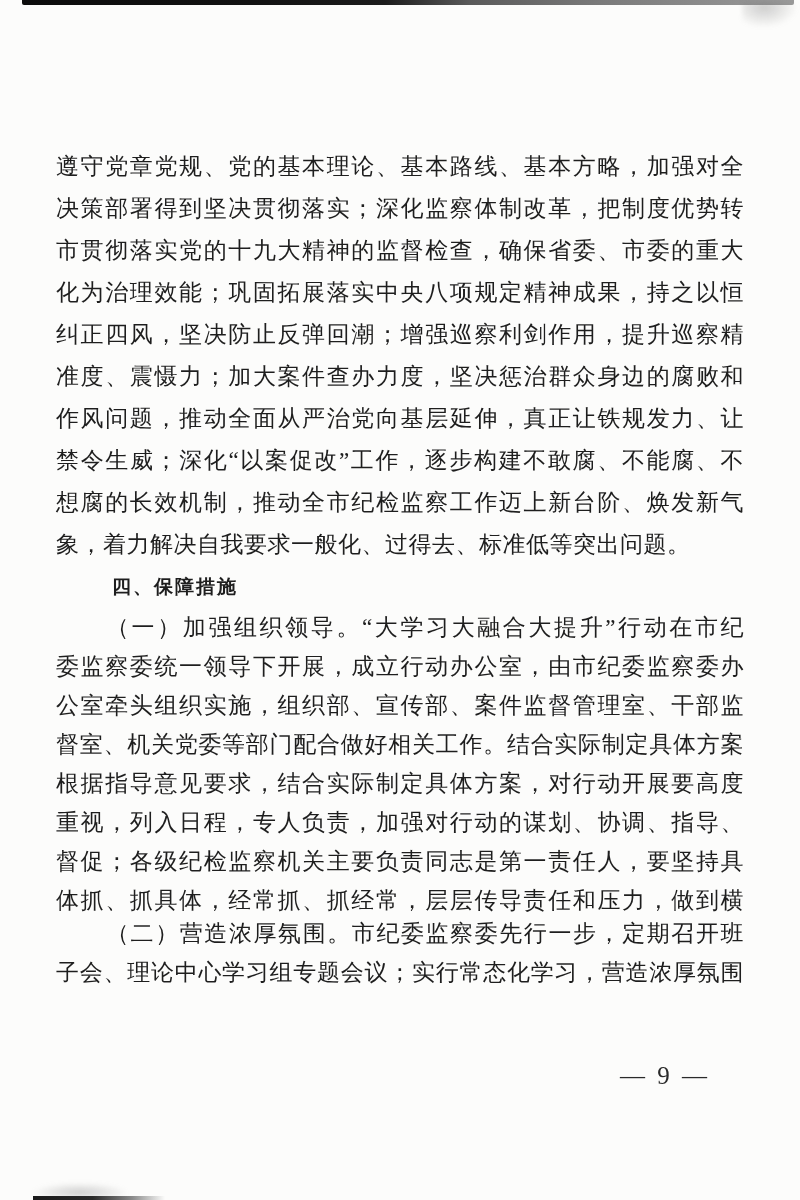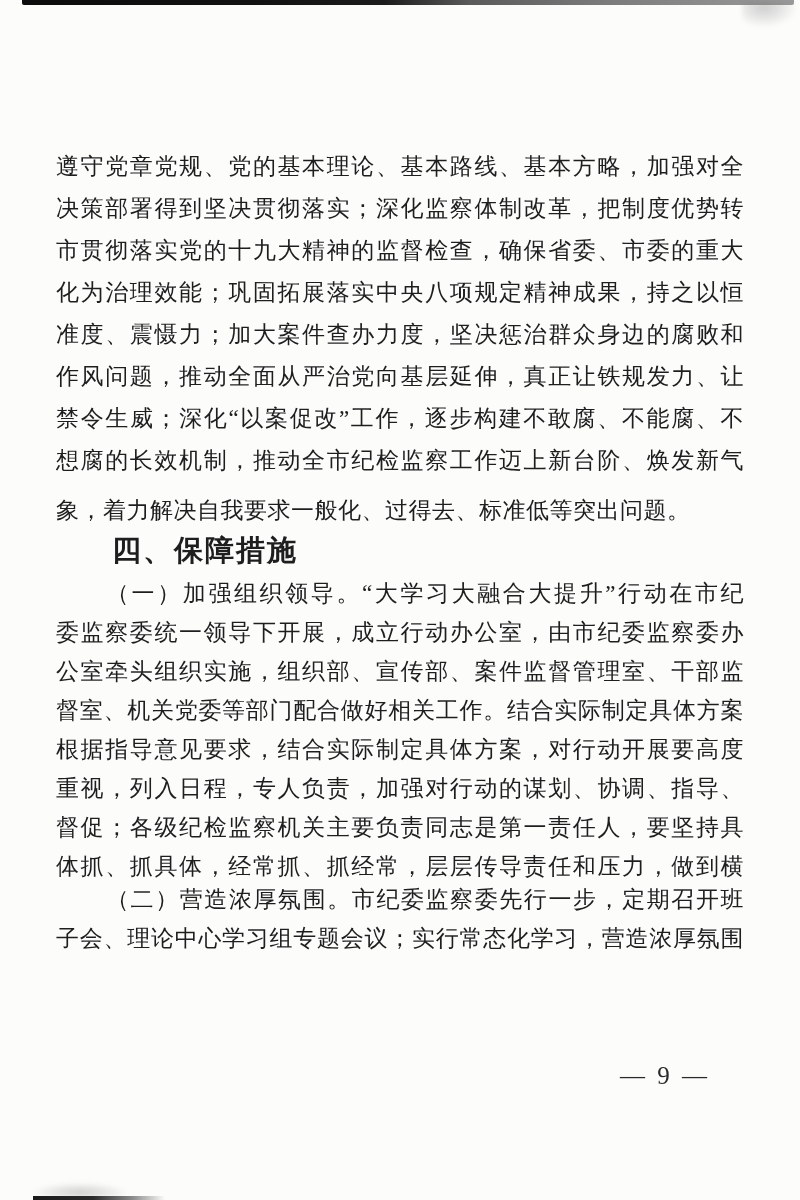--- a/index.html
+++ b/index.html
@@ -58,29 +58,28 @@
     text-align-last: justify;
     text-justify: inter-character;
     letter-spacing: 0.5px;
   }
   .para-body .line {
     line-height: 39px;
     height: 39px;
   }
   .line.line-end {
     text-align-last: left;
-    margin-top: 8px;
   }
   .line.first-indent {
     text-indent: 50px;
   }
   .section-heading {
-    font-family: Liberation Mono, monospace;
+    font-family: Liberation Sans, sans-serif;
     font-weight: 700;
-    font-size: 29px;
+    font-size: 19px;
     line-height: 42px;
     height: 42px;
     text-indent: 56px;
     letter-spacing: 2px;
   }
   .para-two { margin-top: -6px; }
   .page-number {
     position: absolute;
     top: 1062px;
     right: 90px;
@@ -97,20 +96,21 @@
   <div class="scan-edge-top"></div>
   <div class="scan-smudge-top-right"></div>
 
   <div class="content">
 
     <div class="para-cont">
       <div class="line">遵守党章党规、党的基本理论、基本路线、基本方略，加强对全</div>
       <div class="line">决策部署得到坚决贯彻落实；深化监察体制改革，把制度优势转</div>
       <div class="line">市贯彻落实党的十九大精神的监督检查，确保省委、市委的重大</div>
       <div class="line">化为治理效能；巩固拓展落实中央八项规定精神成果，持之以恒</div>
+      <div class="line">纠正四风，坚决防止反弹回潮；增强巡察利剑作用，提升巡察精</div>
       <div class="line">准度、震慑力；加大案件查办力度，坚决惩治群众身边的腐败和</div>
       <div class="line">作风问题，推动全面从严治党向基层延伸，真正让铁规发力、让</div>
       <div class="line">禁令生威；深化“以案促改”工作，逐步构建不敢腐、不能腐、不</div>
       <div class="line">想腐的长效机制，推动全市纪检监察工作迈上新台阶、焕发新气</div>
       <div class="line line-end">象，着力解决自我要求一般化、过得去、标准低等突出问题。</div>
     </div>
 
     <div class="section-heading">四、保障措施</div>
 
     <div class="para-body para-one">

